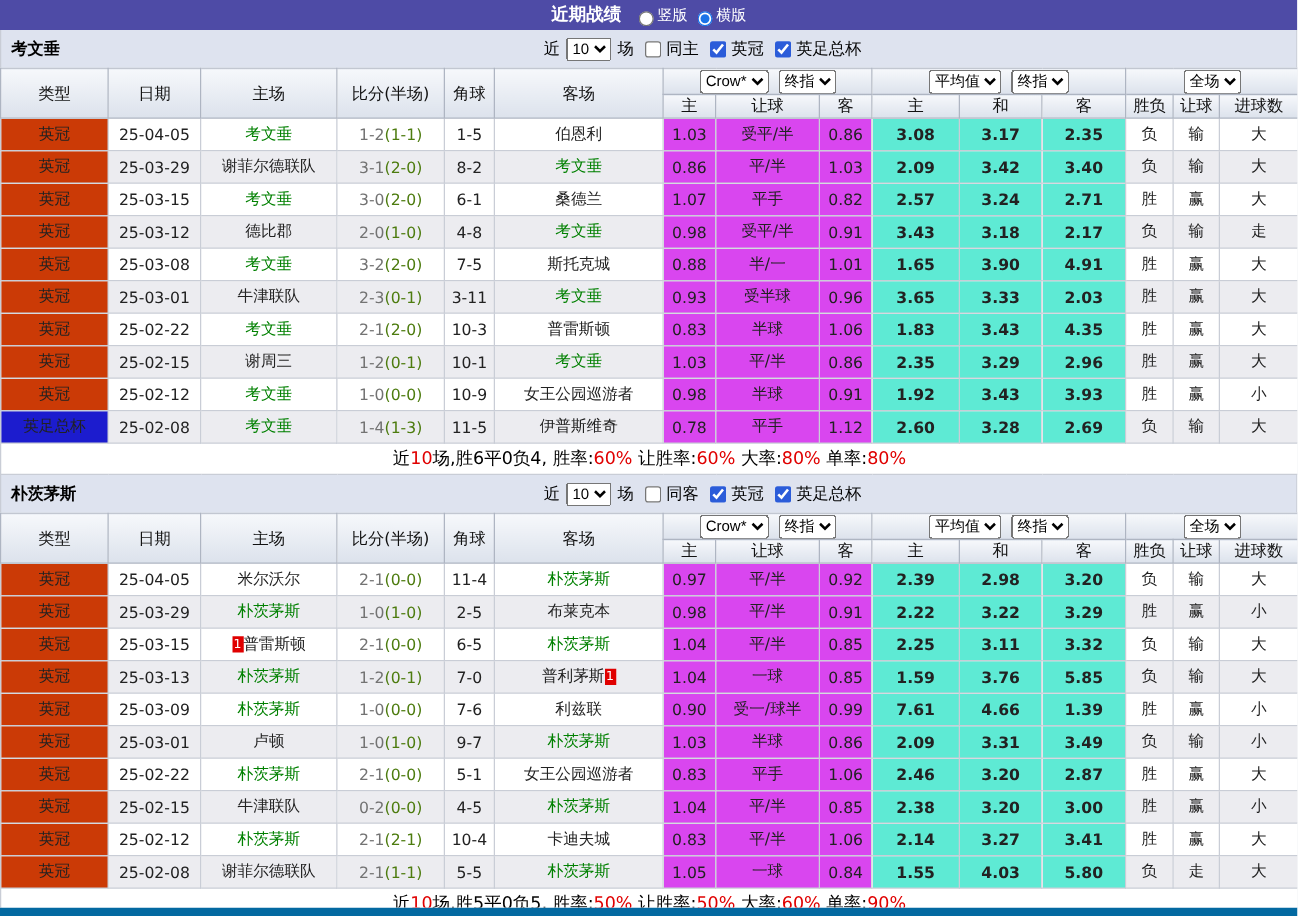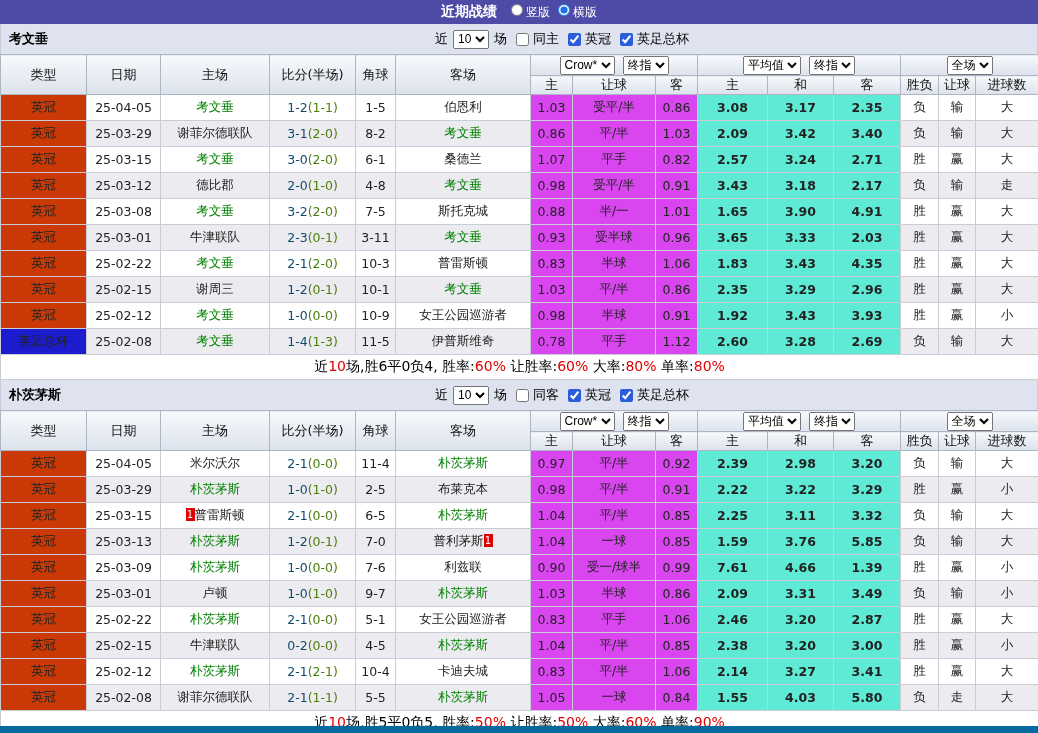--- a/index.html
+++ b/index.html
@@ -2,21 +2,21 @@
 <html><head>
 <meta charset="utf-8">
 <style>
   * { box-sizing: border-box; margin: 0; padding: 0; }
   body { background: #fff; font-family: "DejaVu Sans", "Liberation Sans", sans-serif; }
   .page { width: 1038px; height: 733px; overflow: hidden; border-bottom: 7px solid #0369a1; }
 
   
   .title-bar { height: 24px; background: #4E4BA6; color: #fff; display: flex; align-items: center; justify-content: center; gap: 8px; font-size: 13px; }
   .title-bar .main-title { font-weight: bold; font-size: 14px; margin-right: 6px; }
-  .title-bar label { display: flex; align-items: flex-start; gap: 3px; font-size: 12px; }
+  .title-bar label { display: flex; align-items: flex-end; gap: 3px; font-size: 12px; }
   .title-bar input { width: 12px; height: 12px; accent-color: #1a73e8; }
 
   
   .filter-bar { height: 30px; background: #DEE3EF; position: relative; display: flex; align-items: center; justify-content: center; font-size: 13px; color: #000; border-left: 1px solid #C9CDD6; border-right: 1px solid #C9CDD6; }
   .filter-bar .team-name { position: absolute; left: 8px; font-weight: bold; font-size: 13px; }
   .filter-group { display: flex; align-items: center; gap: 3px; position: relative; left: 43px; }
   .filter-group select { font-size: 12px; height: 19px; margin: 0 2px; }
   .filter-group input[type="checkbox"] { width: 13px; height: 13px; accent-color: #2B5CD9; margin: 0 1px 0 6px; }
 
   
@@ -25,21 +25,21 @@
   .grid thead th { background: linear-gradient(#F6F8FB, #DCE2EC); font-weight: normal; color: #111; height: 19px; font-size: 13px; border-color: #AEB5C2; }
   .grid thead .sel-cell { height: 21px; }
   .sel-cell select { font-size: 12px; height: 19px; margin: 0 4px; vertical-align: middle; }
   .grid tbody td { height: 26px; color: #222; }
   tbody tr:nth-child(even) td.plain { background: #ECECF0; }
   td.hcap { background: #d946ef; }
   td.euro { background: #5eead4; font-weight: bold; }
   td.badge-orange { background: #CB3A06; color: #fff; }
   td.badge-blue { background: #1C1CCE; color: #fff; }
   .focus { color: #008000; }
-  .score-main { color: #0c4a6e; }
+  .score-main { color: #737373; }
   .score-half { color: #4d7c0f; }
   .c-r { color: #DC4B42; }
   .c-b { color: #3B35CE; }
   .c-g { color: #2BA02B; }
   .redcard { display: inline-block; background: #E00000; color: #fff; font-size: 10px; line-height: 13px; min-width: 9px; padding: 0 1px; vertical-align: 1px; }
   tfoot td.summary { height: 25px; background: #fff; font-size: 14px; }
   .seg-k { color: #000; white-space: pre; }
   .seg-r { color: #E00000; white-space: pre; }
 </style>
 </head>

